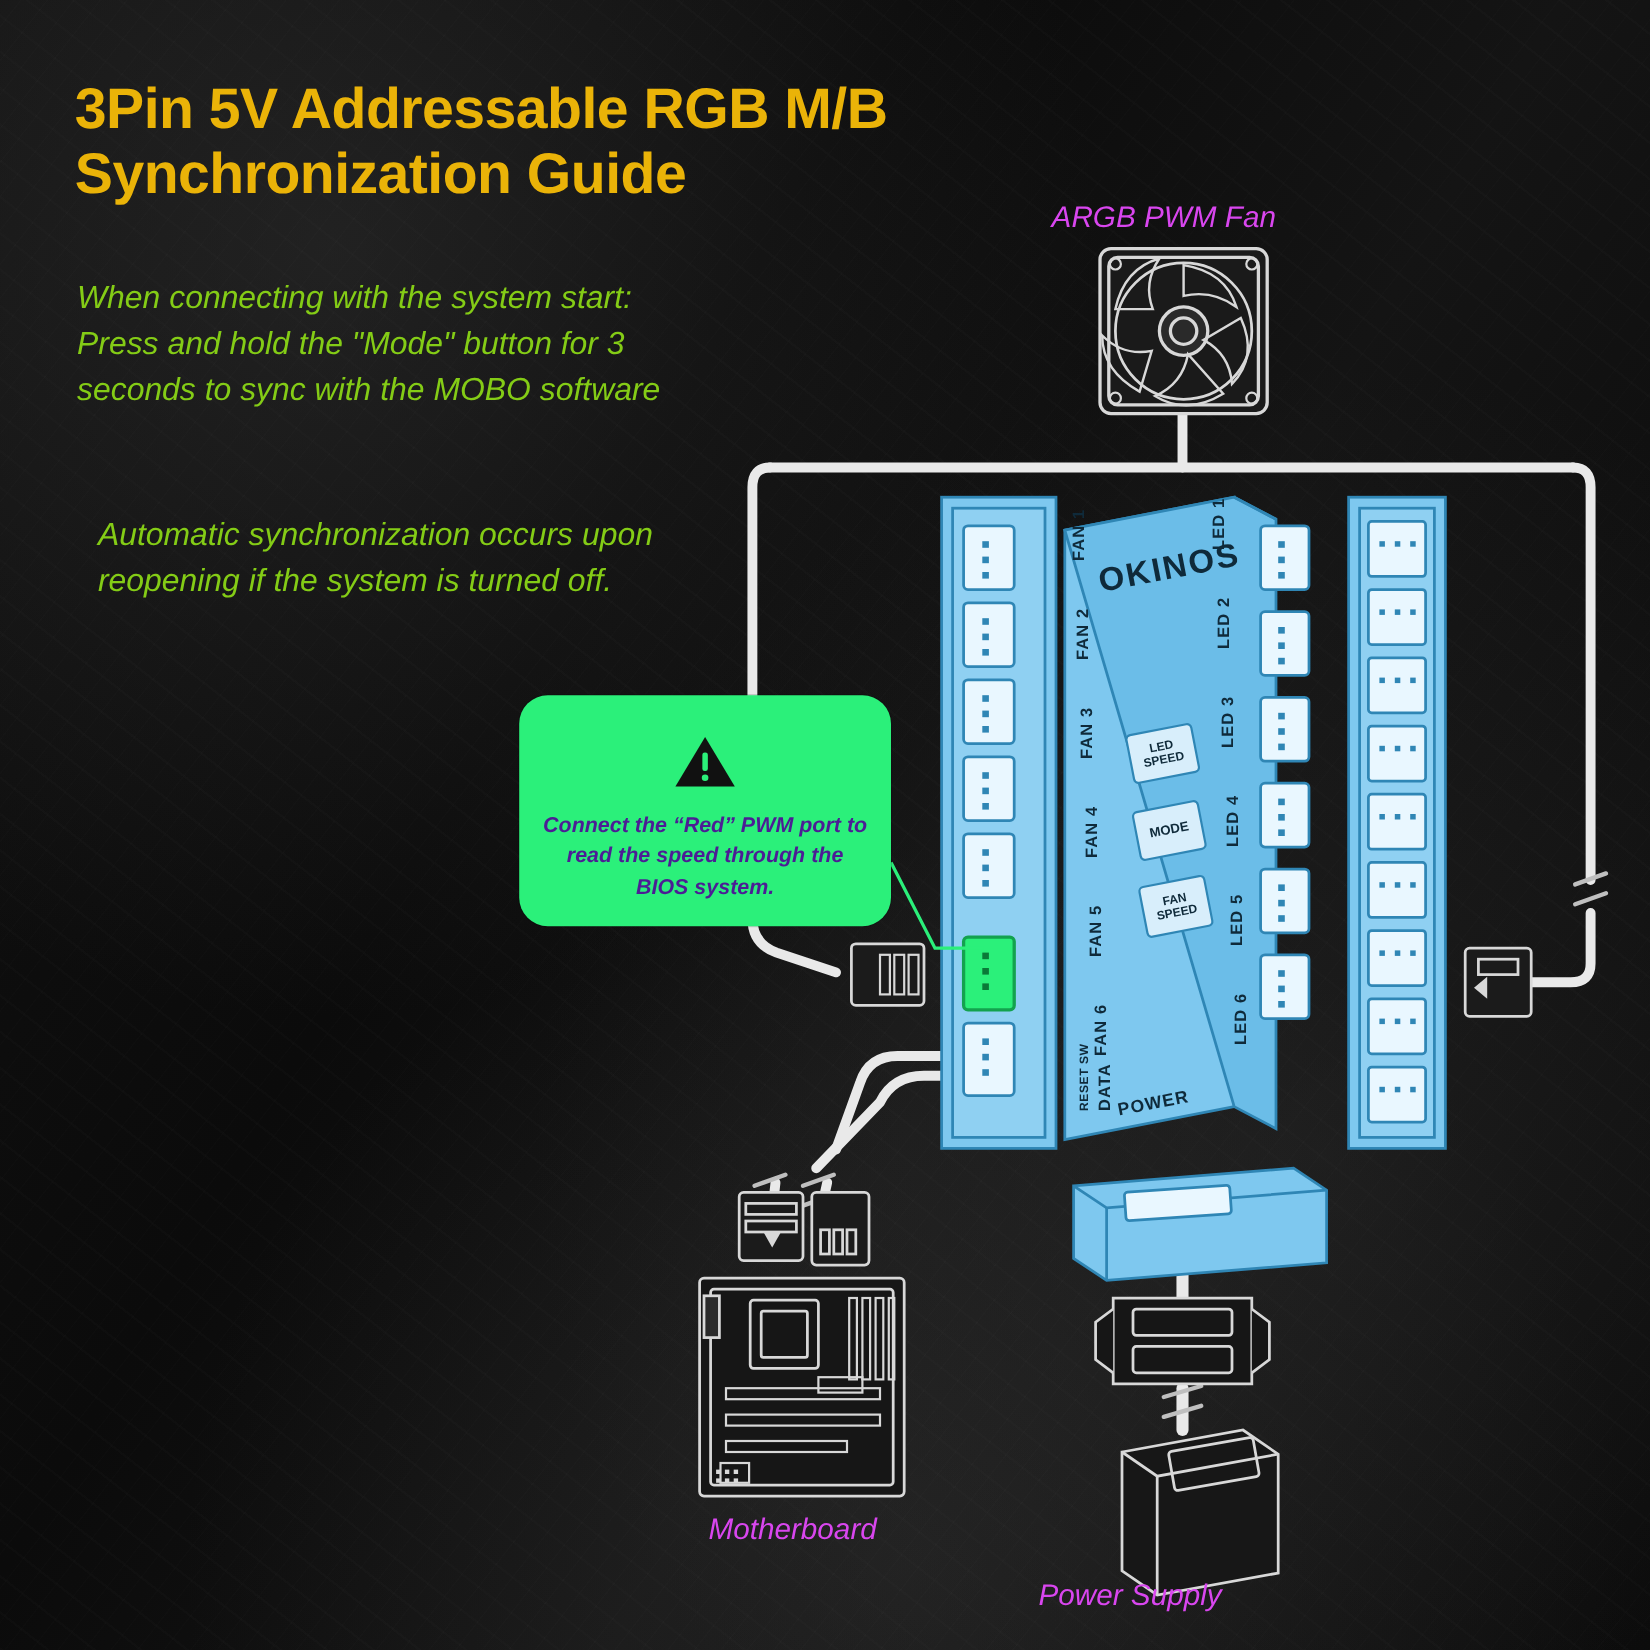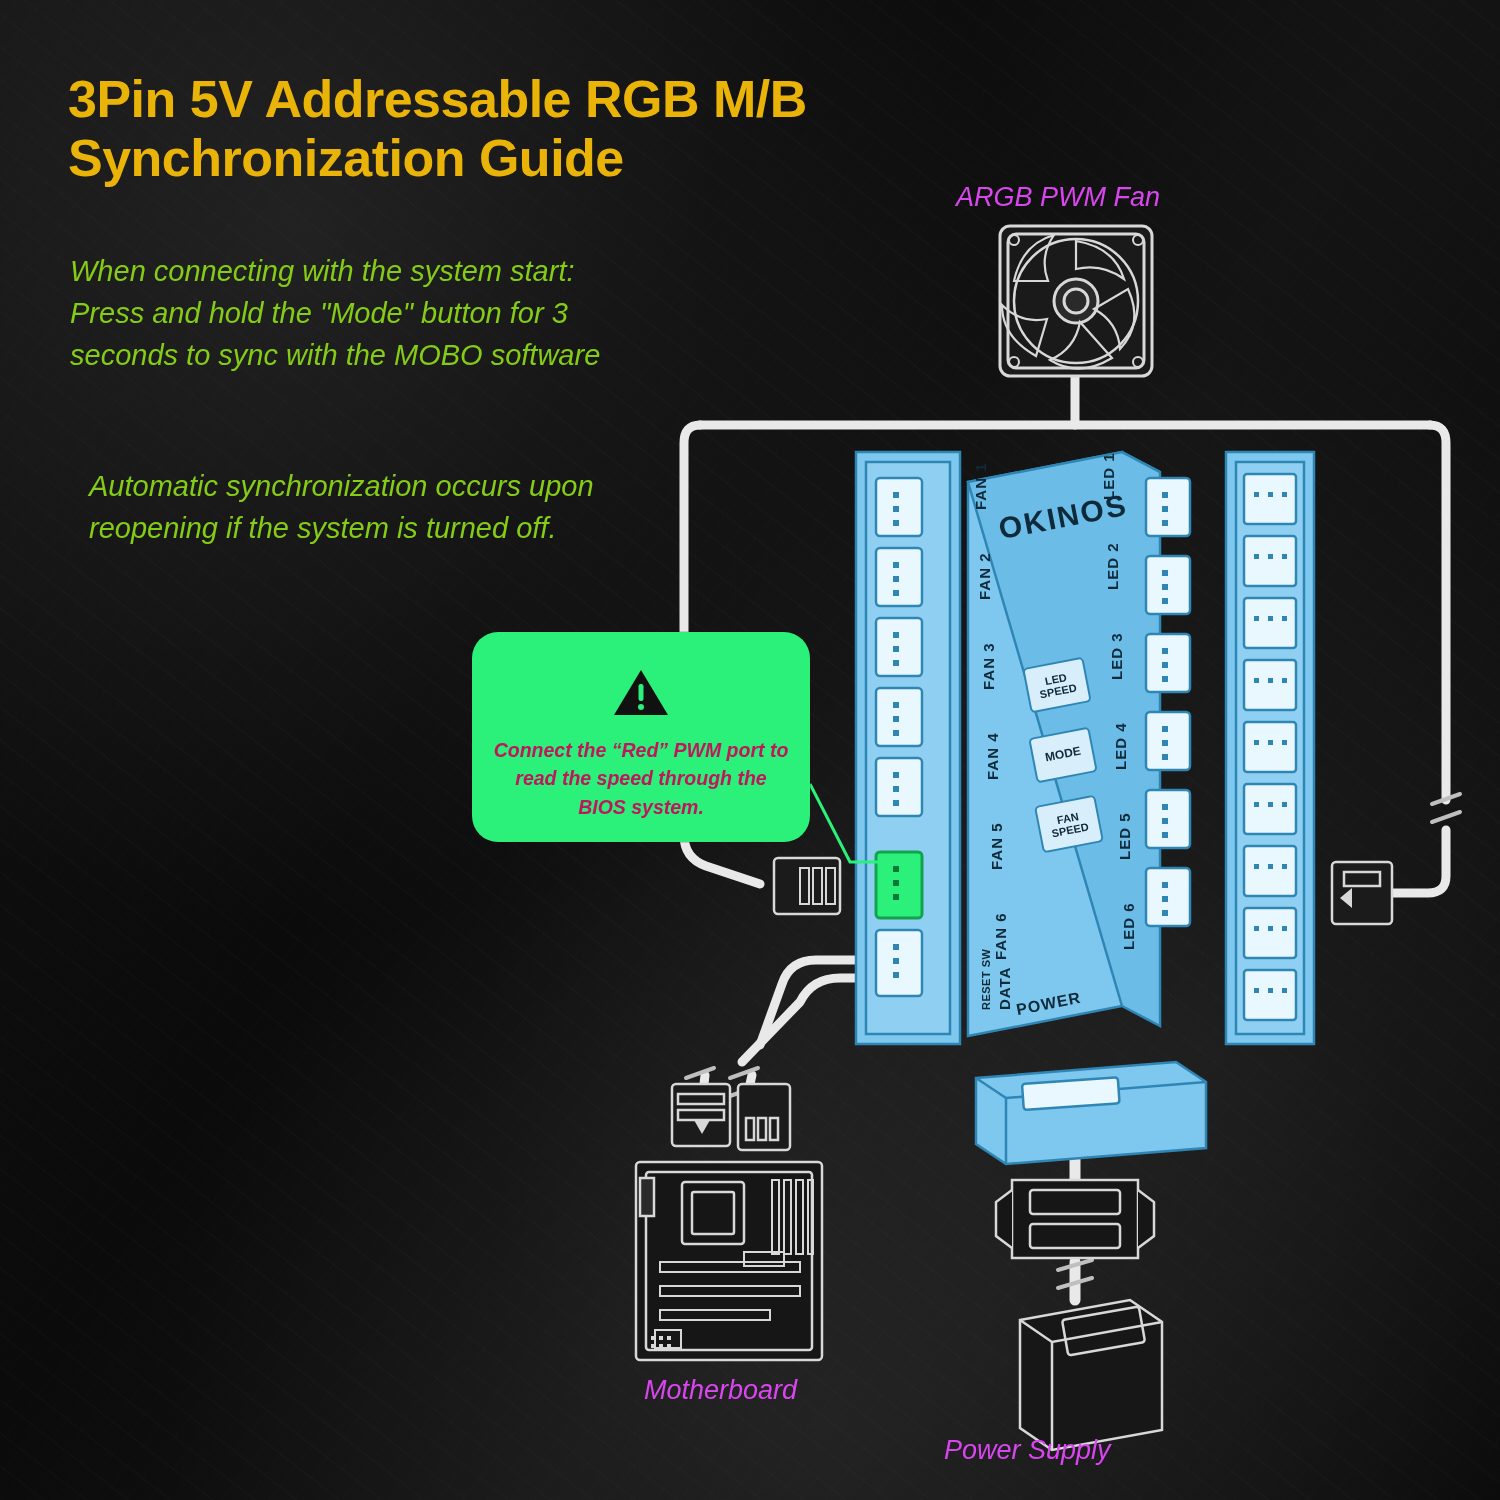--- a/index.html
+++ b/index.html
@@ -53,21 +53,21 @@
   #cap-psu{left:944px;top:1435px;}
 
   
   .callout{
     position:absolute;left:472px;top:632px;width:338px;height:210px;
     background:#2bf07a;border-radius:26px;
     box-shadow:0 0 0 1px rgba(0,0,0,.15);
   }
   .callout-text{
     position:absolute;left:20px;right:20px;top:104px;
-    text-align:center;color:#be185d;
+    text-align:center;color:#4c1d95;
     font-size:19.5px;line-height:1.45;font-weight:bold;font-style:italic;
   }
   .warn-tri{
     position:absolute;left:50%;top:36px;transform:translateX(-50%);
   }
   .callout-line{
     position:absolute;left:806px;top:778px;width:92px;height:92px;
   }
 
   

